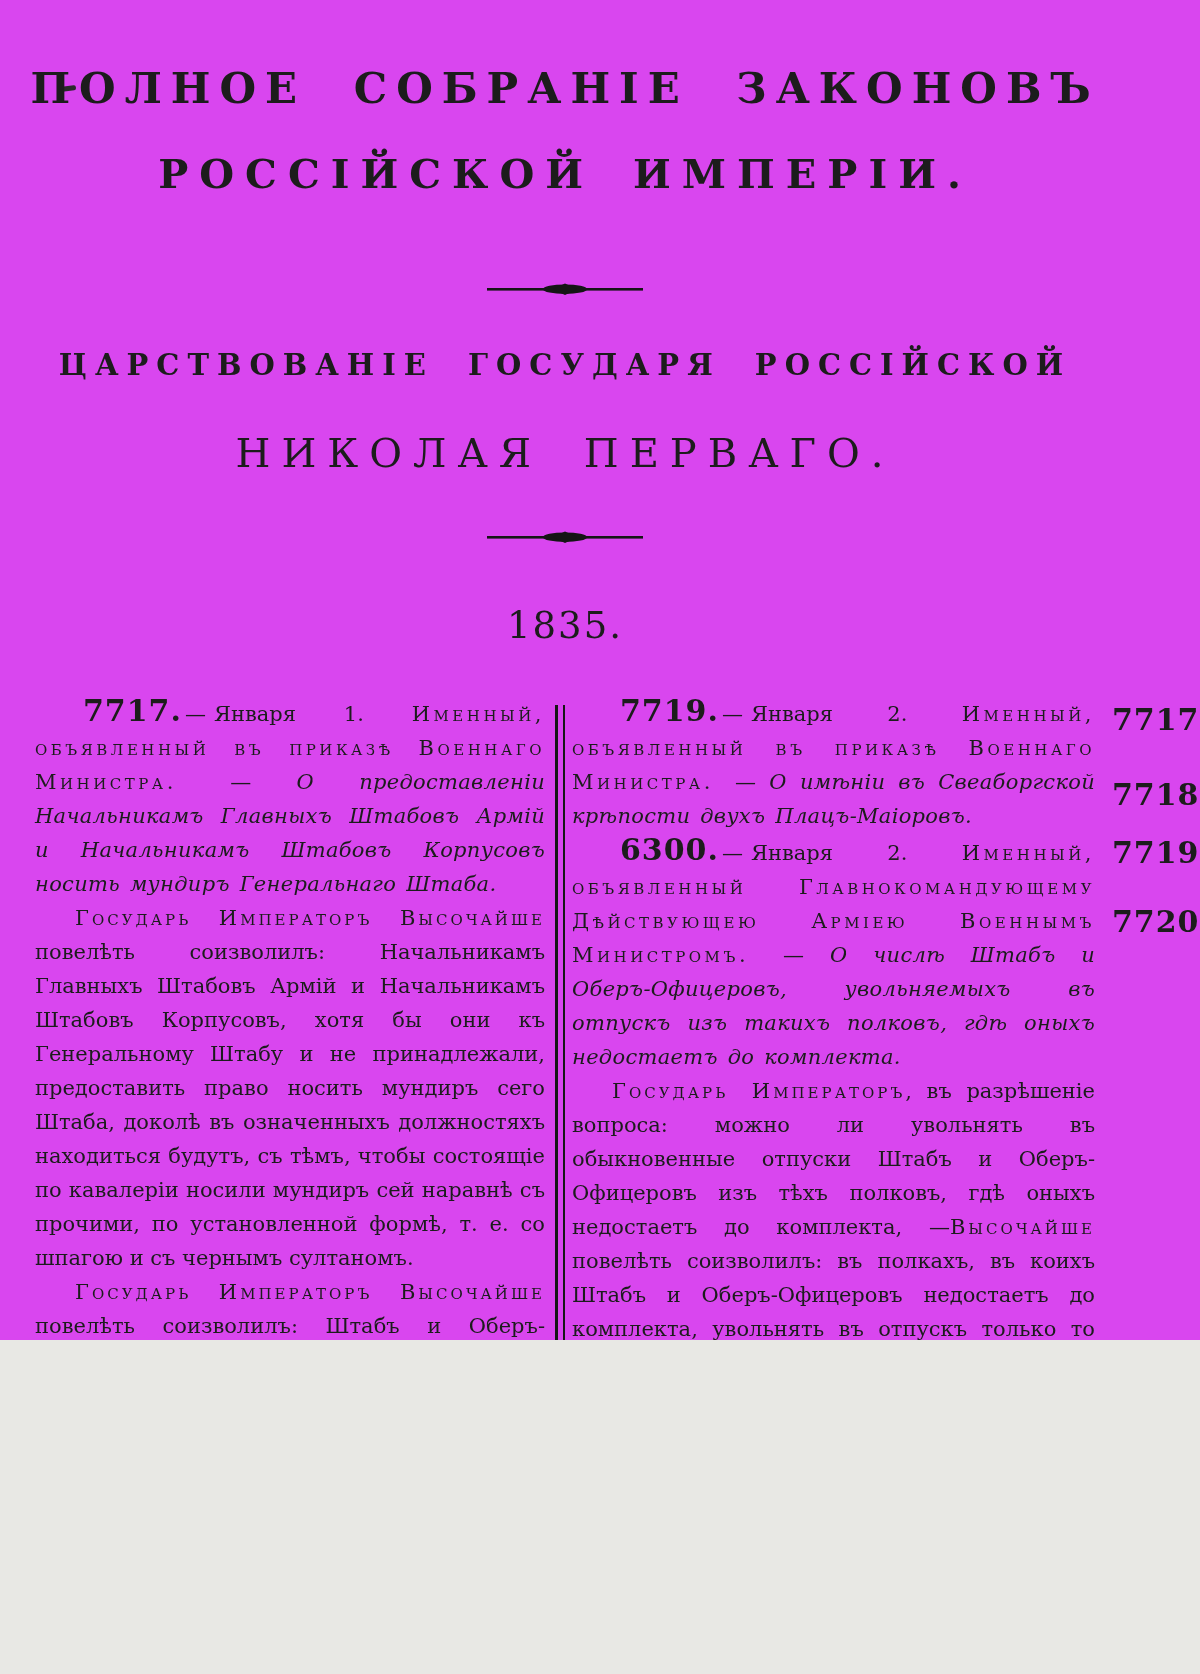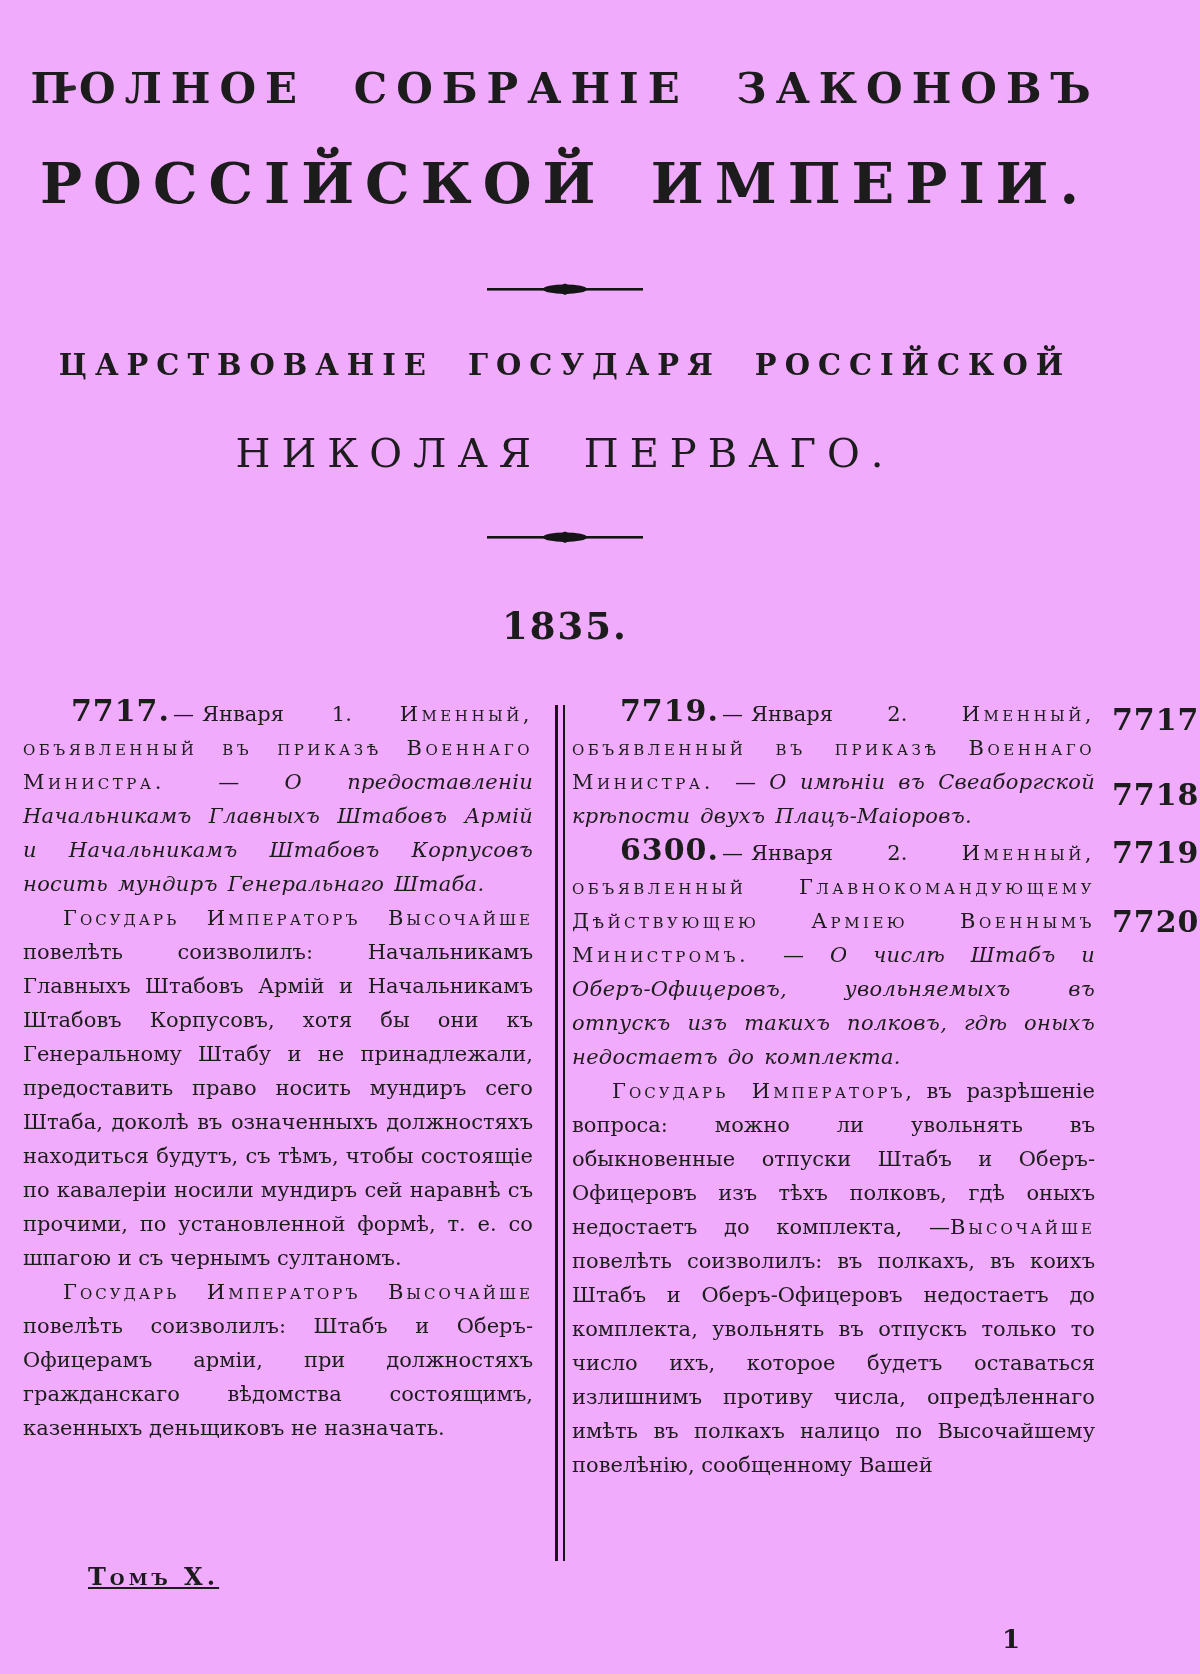--- a/index.html
+++ b/index.html
@@ -1,34 +1,34 @@
 <!DOCTYPE html>
 <html lang="ru"><head>
 <meta charset="utf-8">
 <style>
   html,body { margin:0; padding:0; background:#e8e8e4; }
   .page {
-    position:relative; width:1200px; height:1674px; margin:0 auto;
-    background:#f0abfc; color:#1c1c1c; overflow:hidden;
+    position:relative; width:1200px; height:1340px; margin:0 auto;
+    background:#d946ef; color:#1c1c1c; overflow:hidden;
     font-family:"DejaVu Serif","Liberation Serif",serif;
   }
   
   .masthead { position:absolute; left:0; top:0; width:1130px; height:660px; text-align:center; }
   .masthead h1, .masthead h2, .masthead .year { margin:0; position:absolute; width:100%; }
   .title-1 { top:64px;  font-size:42px; font-weight:bold; letter-spacing:9px;  word-spacing:24px; }
-  .title-2 { top:150px; font-size:56px; font-weight:bold; letter-spacing:11px; word-spacing:14px; }
+  .title-2 { top:150px; font-size:40px; font-weight:bold; letter-spacing:11px; word-spacing:14px; }
   .reign-1 { top:348px; font-size:29px; font-weight:bold; letter-spacing:8px;  word-spacing:16px; }
   .reign-2 { top:430px; font-size:40px; font-weight:normal; letter-spacing:11px; word-spacing:18px; }
-  .year    { top:604px; font-size:37px; font-weight:bold; letter-spacing:2px; }
+  .year    { top:604px; font-size:37px; font-weight:normal; letter-spacing:2px; }
   .ornament { position:absolute; left:50%; transform:translateX(-50%); }
   .orn-1 { top:281px; }
   .orn-2 { top:529px; }
   
   .col { position:absolute; top:694px; text-align:justify; font-size:21px; line-height:34px; hyphens:auto; }
-  .col-left  { left:23px;  width:510px; }
+  .col-left  { left:35px;  width:510px; }
   .col-right { left:572px; width:523px; }
   .col p { margin:0; padding:0; }
   .law-head { text-indent:48px; }
   .law-body { text-indent:40px; }
   .law-num  { font-size:30px; font-weight:bold; letter-spacing:1px; }
   .law-sep  { padding:0 8px 0 3px; }
   .law-type { font-variant:small-caps; letter-spacing:3.5px; word-spacing:8px; }
   .law-subject { font-style:italic; letter-spacing:0.3px; word-spacing:3px; }
   .sc { font-variant:small-caps; letter-spacing:3px; word-spacing:6px; }
   

